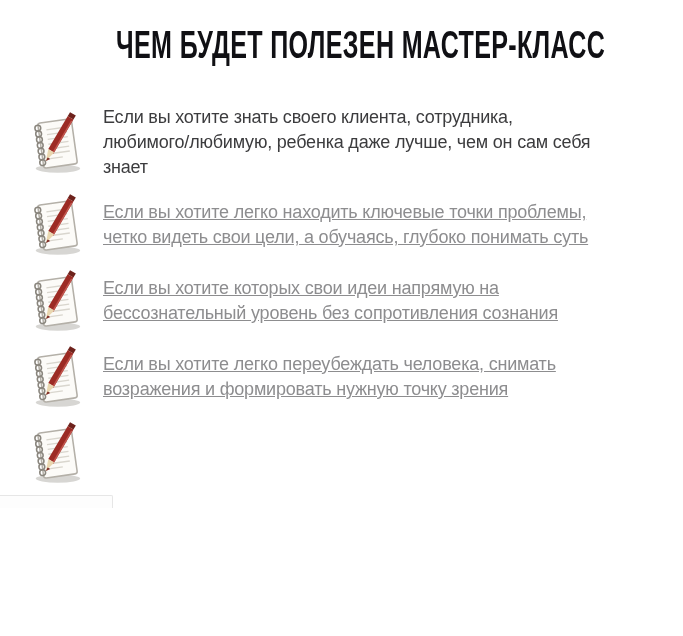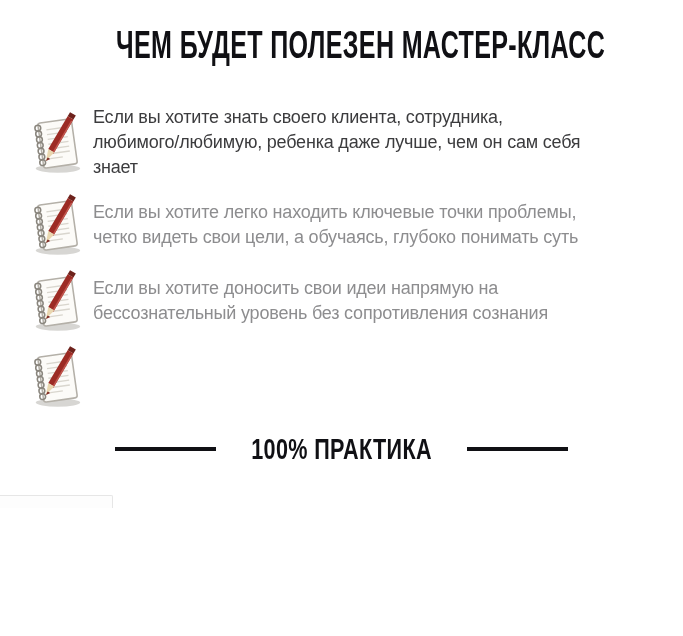--- a/index.html
+++ b/index.html
@@ -31,37 +31,37 @@
     transform-origin: 50% 50%;
     white-space: nowrap;
   }
   .list {
     margin-top: 38px;
     padding: 0 30px 0 28px;
   }
   .row {
     display: flex;
     align-items: center;
-    gap: 7px;
+    gap: 17px;
     margin-bottom: 14px;
   }
   .icon-wrap {
     flex: 0 0 58px;
     width: 58px;
     height: 62px;
   }
   .benefit-text {
     flex: 1;
     font-size: 18px;
     line-height: 25px;
     letter-spacing: -0.2px;
     white-space: pre-line;
   }
   .benefit-text.dark  { color: var(--text-dark); }
-  .benefit-text.muted { color: var(--text-muted); }
+  .benefit-text.muted { color: var(--text-muted); text-decoration: underline; }
   .footer {
     margin-top: 24px;
     display: flex;
     align-items: center;
     justify-content: center;
     gap: 0;
   }
   .rule {
     width: 101px;
     height: 4px;
@@ -144,24 +144,33 @@
 четко видеть свои цели, а обучаясь, глубоко понимать суть</p>
     </div>
 
 
     <div class="row">
       <span class="icon-wrap">
         <svg viewBox="0 0 60 64" width="58" height="62">
             <use href="#notepad-pencil"></use>
           </svg>
       </span>
-      <p class="benefit-text muted">Если вы хотите доносить свои идеи напрямую на
+      <p class="benefit-text muted">Если вы хотите которых свои идеи напрямую на
 бессознательный уровень без сопротивления сознания</p>
     </div>
 
+    <div class="row">
+      <span class="icon-wrap">
+        <svg viewBox="0 0 60 64" width="58" height="62">
+            <use href="#notepad-pencil"></use>
+          </svg>
+      </span>
+      <p class="benefit-text muted">Если вы хотите легко переубеждать человека, снимать
+возражения и формировать нужную точку зрения</p>
+    </div>
 
     <div class="row">
       <span class="icon-wrap">
         <svg viewBox="0 0 60 64" width="58" height="62">
             <use href="#notepad-pencil"></use>
           </svg>
       </span>
     </div>
 
   </div>

